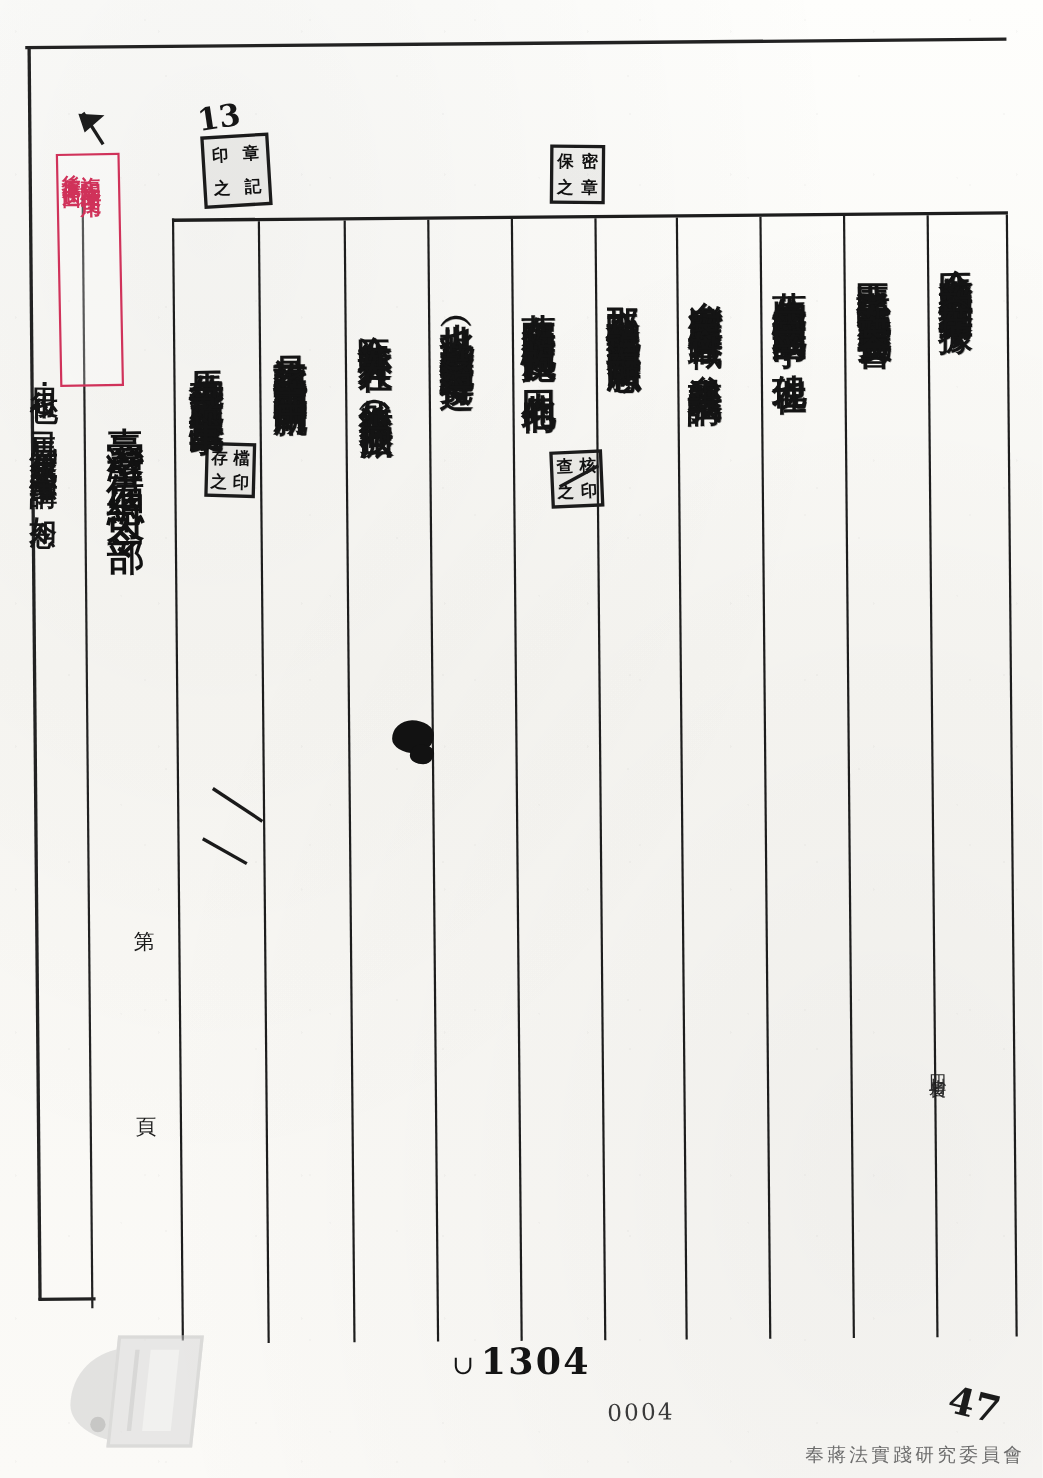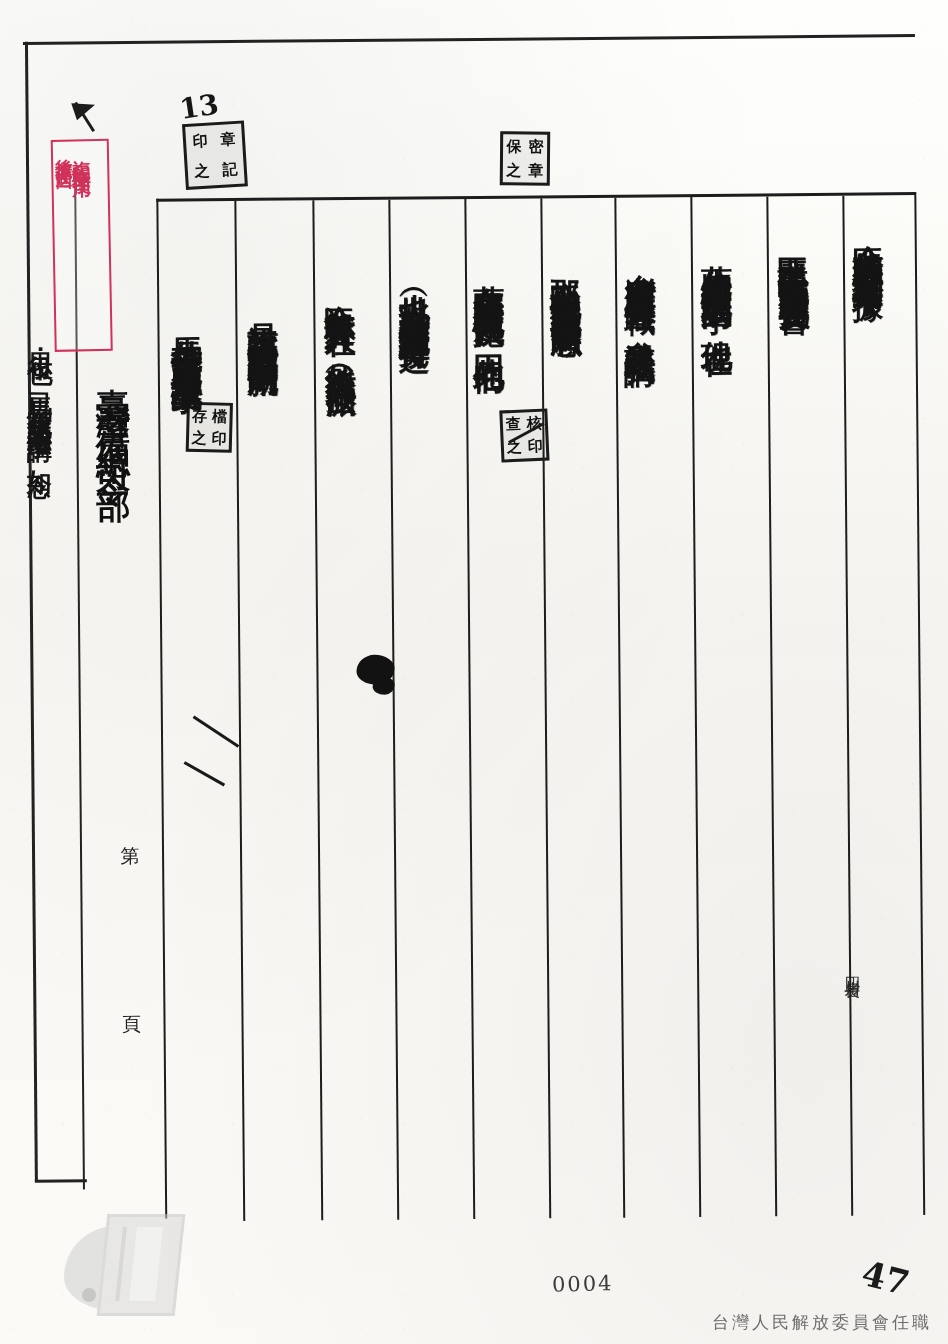--- a/index.html
+++ b/index.html
@@ -466,18 +466,21 @@
     <div class="strike" style="left:488px; top:404px; width:40px; height:3px; transform:rotate(-28deg);"></div>
 
   </div>
 
   <div class="watermark">
     <div class="wm-blob"></div>
     <div class="wm-book"></div>
     <div class="wm-dot"></div>
   </div>
 
+  <div class="folio">
+    <span class="tick">∪</span><span>1304</span>
+  </div>
 
   <div class="frame-no">0004</div>
   <div class="corner-mark">47</div>
-  <div class="footer-notice">台灣人民解放委員會任職</div>
+  <div class="footer-notice">奉蔣法實踐研究委員會</div>
 
 </div>
 
 </body></html>

